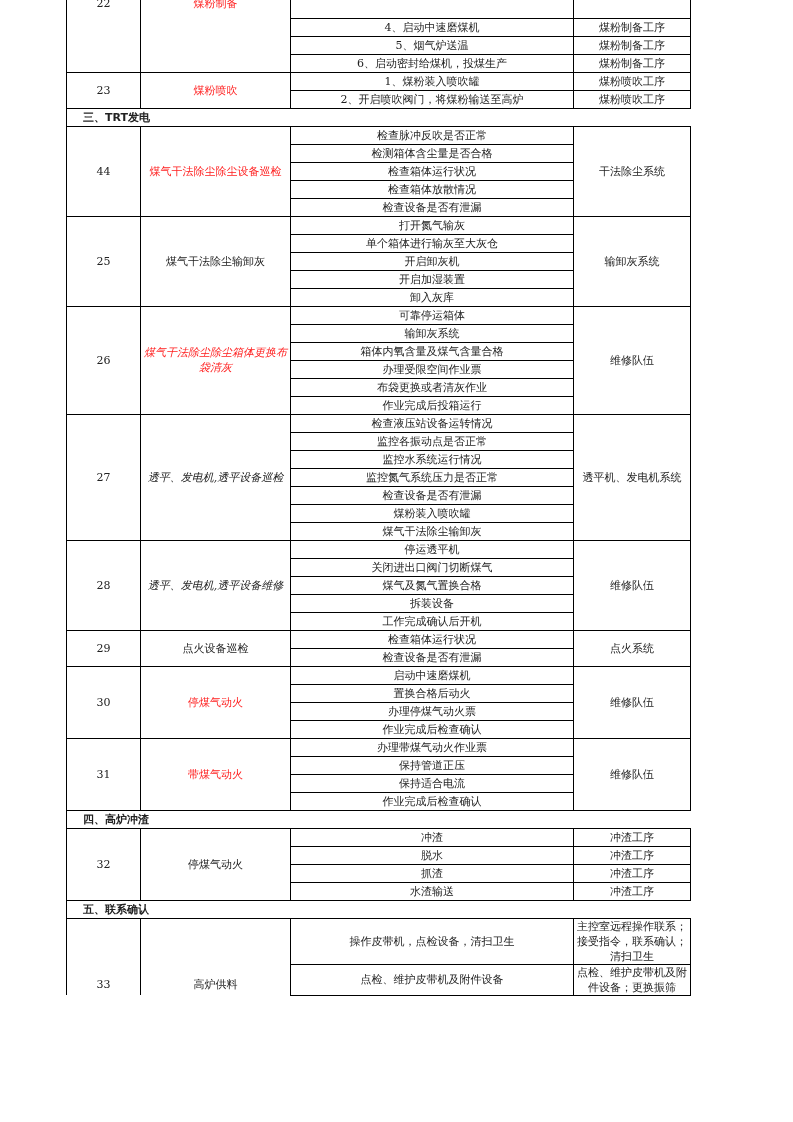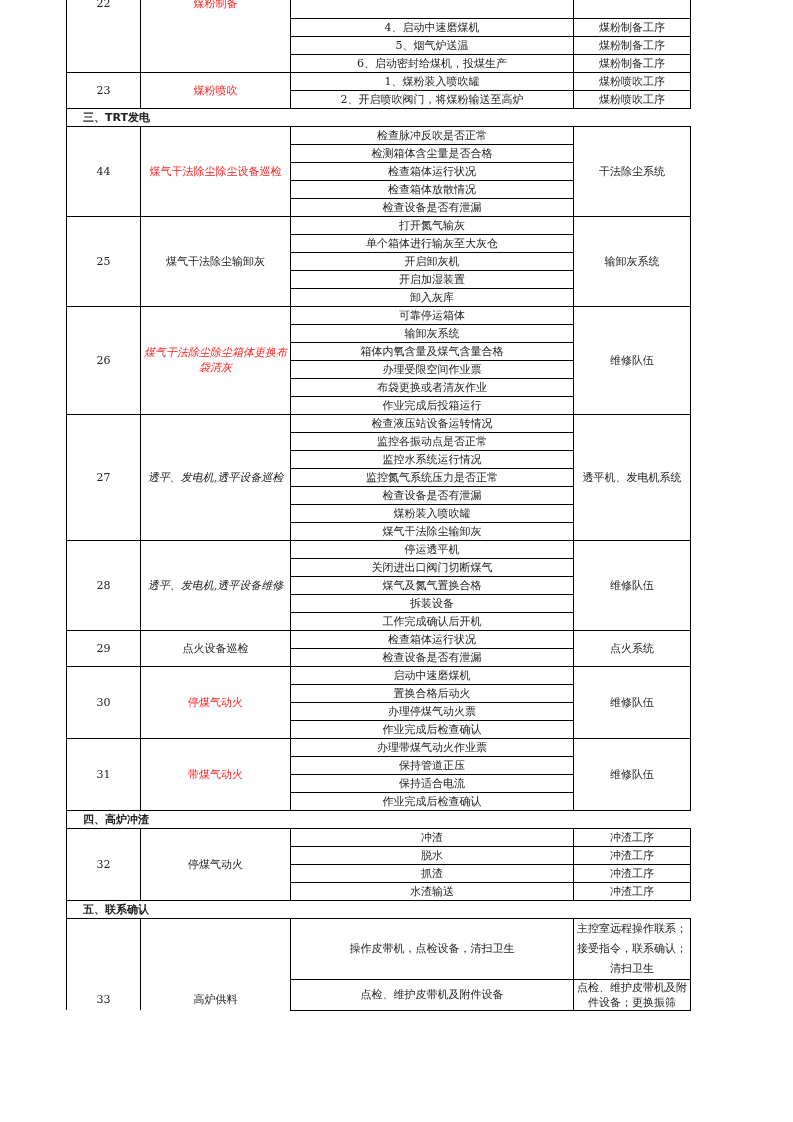--- a/index.html
+++ b/index.html
@@ -4,21 +4,21 @@
 <style>
   html, body { margin:0; padding:0; background:#ffffff; }
   body { width:793px; height:1122px; position:relative; overflow:hidden;
          font-family: "DejaVu Serif", "Liberation Serif", serif; color:#222; }
   #sheet { position:absolute; left:66px; top:0; width:624px; }
   table { border-collapse:collapse; table-layout:fixed; width:624px; font-size:11px; }
   col.c1 { width:74px; } col.c2 { width:150px; } col.c3 { width:283px; } col.c4 { width:117px; }
   td { border:1px solid #000; text-align:center; vertical-align:middle; padding:0 2px; height:17px; line-height:13px; white-space:normal; }
   td.red { color:#ff2020; }
   td.section { text-align:left; padding-left:16px; font-weight:bold; border-left:1px solid #000; border-right:none; border-top:1px solid #000; border-bottom:1px solid #000; font-family:"DejaVu Sans", sans-serif; font-size:11px; }
-  td.tall { height:44px; line-height:20px;margin-top:34px; }
+  td.tall { height:44px; line-height:15px;margin-top:34px; }
   td.wrap { line-height:15px;font-style:italic; }
 </style>
 </head>
 <body>
 
 <div id="sheet">
 <table>
   <colgroup>
         <col class="c1">
         <col class="c2">

